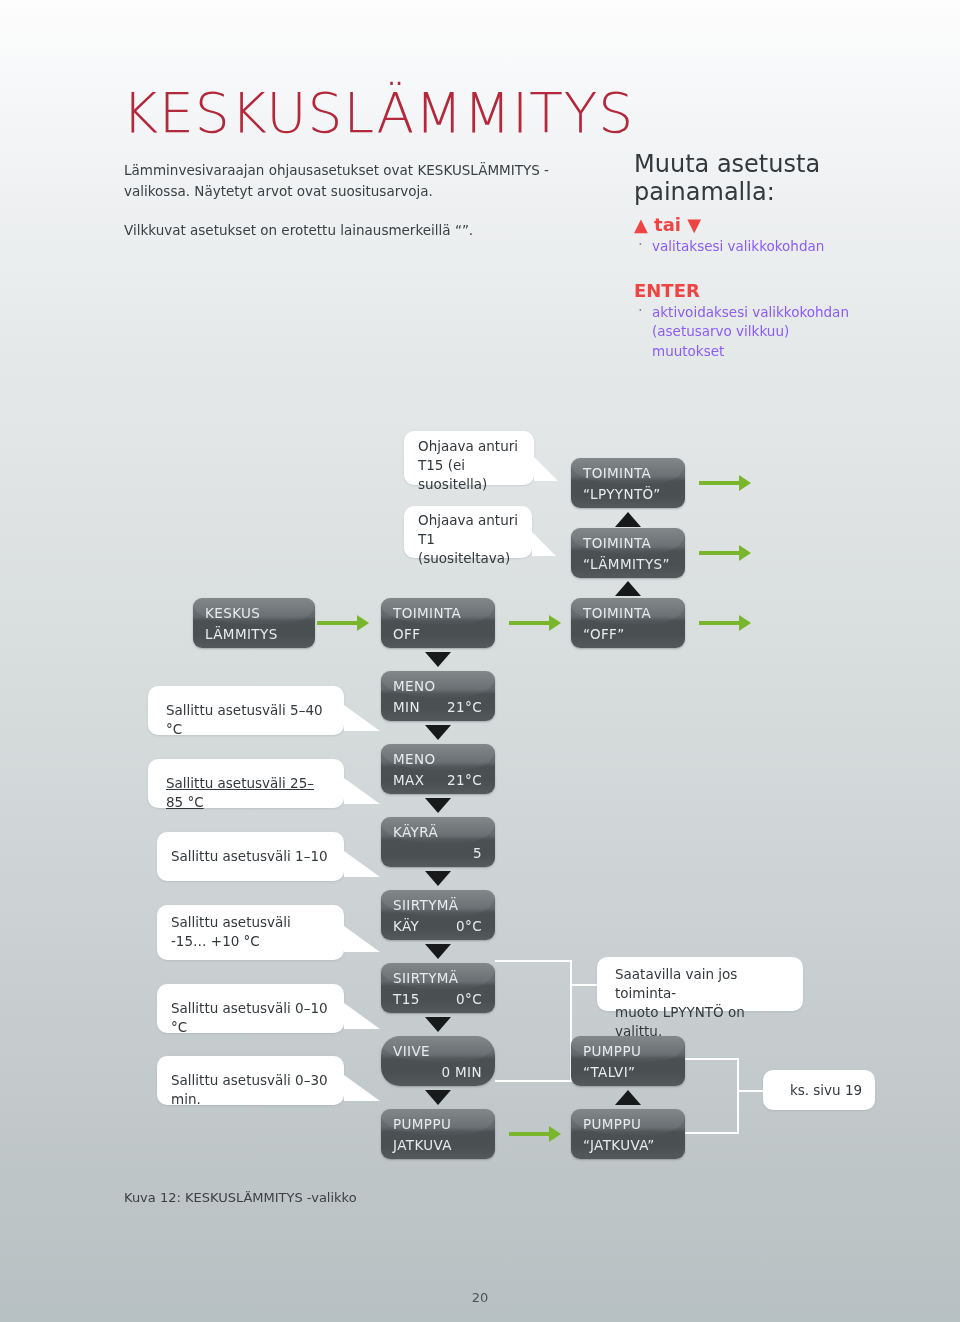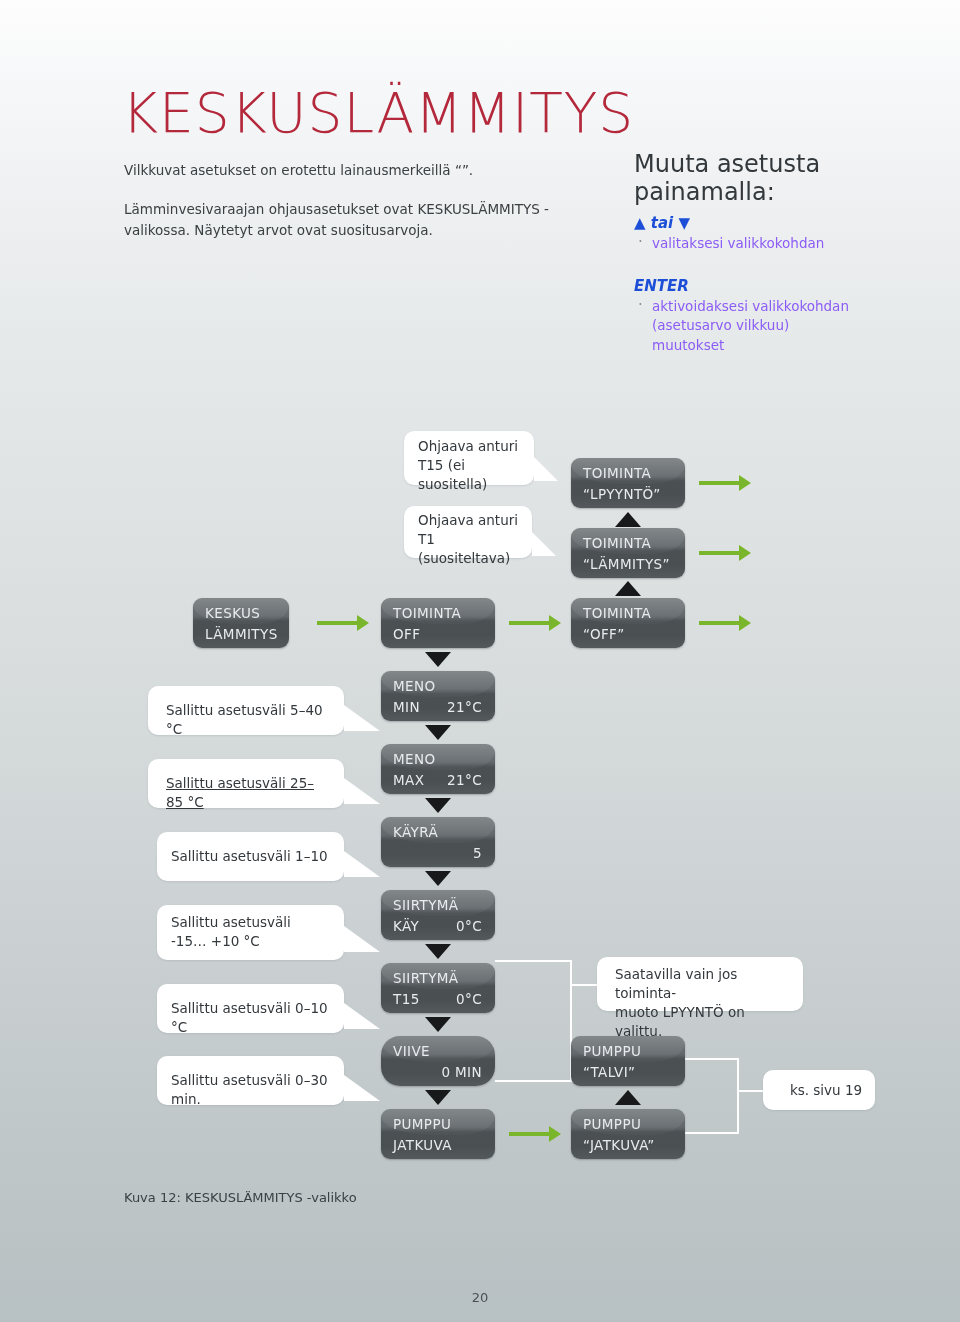--- a/index.html
+++ b/index.html
@@ -20,21 +20,21 @@
   .intro{
     position:absolute;left:124px;top:160px;width:470px;
     font-size:13.5px;line-height:21px;color:#3b4044;
   }
   .intro p{margin:0 0 18px 0;}
 
   .rcol{position:absolute;left:634px;top:150px;width:300px;color:#3b4044;}
   .rcol h2{
     margin:0;font-size:24px;font-weight:400;line-height:28px;color:#33383c;
   }
-  .rcol .keyline{margin-top:8px;font-size:15px;font-weight:600;color:#1d4ed8;font-style:italic;}
+  .rcol .keyline{margin-top:8px;font-size:18px;font-weight:600;color:#ef4444;}
   .rcol ul{list-style:none;margin:2px 0 0 0;padding:0;}
   .rcol ul li{
     position:relative;padding-left:18px;font-size:13.5px;line-height:19.5px;color:#8b5cf6;
   }
   .rcol ul li:before{
     content:"·";position:absolute;left:4px;top:-1px;color:#8a9093;font-size:15px;
   }
   .rcol ul li.cont:before{content:"";}
   .rcol .gap{height:15px;}
 
@@ -99,22 +99,22 @@
     position:absolute;left:0;top:1290px;width:960px;text-align:center;
     font-size:13px;color:#4b5154;
   }
 </style>
 </head>
 <body>
 
 <div class="page-title">KESKUSLÄMMITYS</div>
 
 <div class="intro">
+  <p>Lämminvesivaraajan ohjausasetukset ovat KESKUSLÄMMITYS -valikossa. Näytetyt arvot ovat suositusarvoja.</p>
   <p>Vilkkuvat asetukset on erotettu lainausmerkeillä “”.</p>
-  <p>Lämminvesivaraajan ohjausasetukset ovat KESKUSLÄMMITYS -valikossa. Näytetyt arvot ovat suositusarvoja.</p>
 </div>
 
 <div class="rcol">
   <h2>Muuta asetusta painamalla:</h2>
   <div class="keyline">▲ tai ▼</div>
   <ul>
     <li>valitaksesi valikkokohdan</li>
   </ul>
   <div class="gap"></div>
   <div class="keyline">ENTER</div>
@@ -202,21 +202,21 @@
     <span class="l1">TOIMINTA</span>
     <span class="l2">“LPYYNTÖ”</span>
   </div>
 
   <div class="box" style="left:571px;top:528px;width:114px;height:50px;">
     <div class="gloss"></div>
     <span class="l1">TOIMINTA</span>
     <span class="l2">“LÄMMITYS”</span>
   </div>
 
-  <div class="box" style="left:193px;top:598px;width:96px;height:50px;">
+  <div class="box" style="left:193px;top:598px;width:122px;height:50px;">
     <div class="gloss"></div>
     <span class="l1">KESKUS</span>
     <span class="l2">LÄMMITYS</span>
   </div>
 
   <div class="box" style="left:381px;top:598px;width:114px;height:50px;">
     <div class="gloss"></div>
     <span class="l1">TOIMINTA</span>
     <span class="l2">OFF</span>
   </div>

